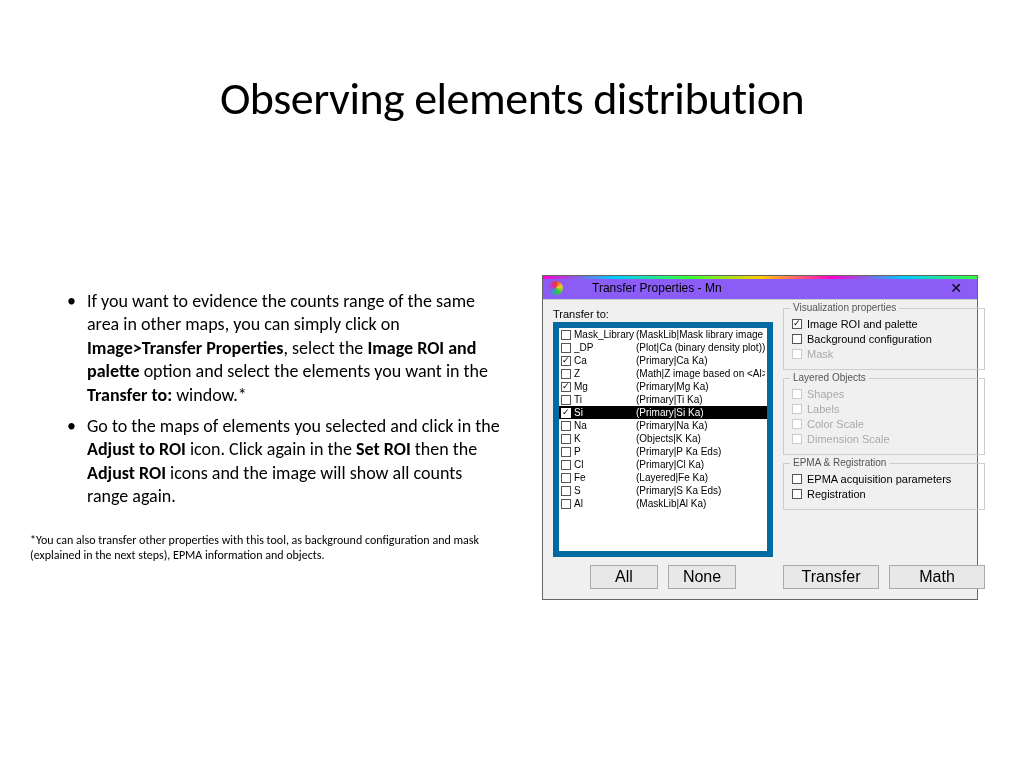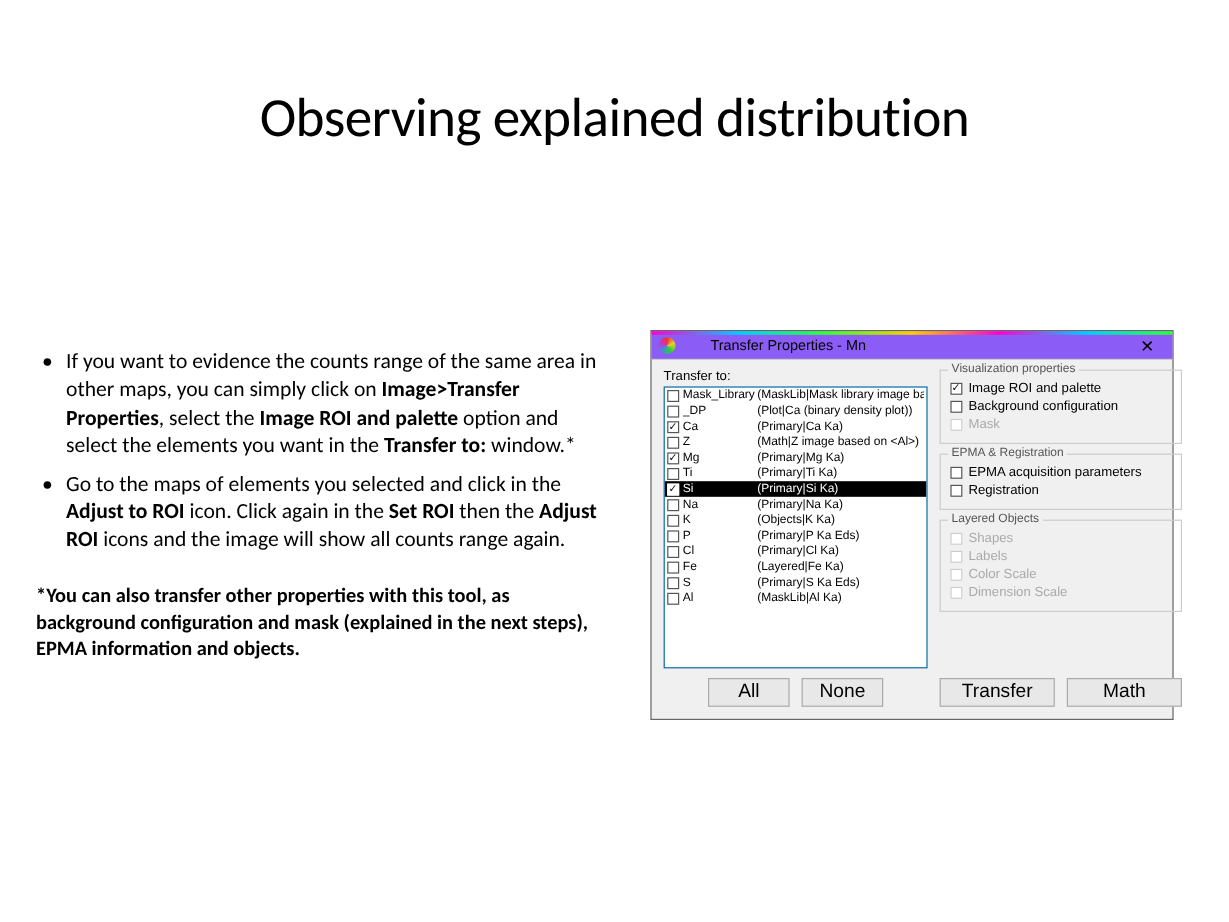--- a/index.html
+++ b/index.html
@@ -27,32 +27,32 @@
     font-size: 18px;
     line-height: 1.3;
   }
   .content-area ul {
     list-style: none;
     padding-left: 25px;
   }
   .content-area li {
     position: relative;
     margin-bottom: 8px;
+    margin-left: 32px;
   }
   .content-area li::before {
     content: "•";
     position: absolute;
     left: -20px;
     top: 0;
   }
   .footnote {
     margin-top: 24px;
-    font-size: 17px;
+    font-size: 12px;
     line-height: 1.3;
-    font-weight: bold;
   }
   b { font-weight: 700; }
 
   
   .dialog {
     position: absolute;
     top: 275px;
     left: 542px;
     width: 436px;
     height: 325px;
@@ -94,21 +94,21 @@
     height: calc(100% - 24px);
   }
   .left-pane {
     width: 220px;
     display: flex;
     flex-direction: column;
   }
   .transfer-label { font-size: 11px; margin-bottom: 2px; }
   .listbox {
     flex: 1;
-    border: 1px solid #0369a1;
+    border: 6px solid #0369a1;
     background: #fff;
     overflow: hidden;
     font-size: 10px;
     line-height: 13px;
   }
   .list-row {
     display: flex;
     align-items: center;
     padding: 0 2px;
     white-space: nowrap;
@@ -185,21 +185,21 @@
   .dialog-footer {
     margin-top: auto;
     display: flex;
     justify-content: flex-end;
     gap: 10px;
   }
 </style>
 </head>
 <body>
 
-<h1 class="slide-title">Observing explained distribution</h1>
+<h1 class="slide-title">Observing elements distribution</h1>
 
 <div class="content-area">
   <ul>
     <li>
       <span>If you want to evidence the counts range of the same area in other maps, you can simply click on </span><b>Image&gt;Transfer Properties</b><span>, select the </span><b>Image ROI and palette</b><span> option and select the elements you want in the </span><b>Transfer to:</b><span> window.*</span>
     </li>
     <li>
       <span>Go to the maps of elements you selected and click in the </span><b>Adjust to ROI</b><span> icon. Click again in the </span><b>Set ROI</b><span> then the </span><b>Adjust ROI</b><span> icons and the image will show all counts range again.</span>
     </li>
   </ul>
@@ -303,47 +303,47 @@
         <label class="opt-row">
             <input type="checkbox" class="cb" style="">
             <span>Background configuration</span>
           </label>
         <label class="opt-row disabled">
             <input type="checkbox" class="cb" disabled="" style="">
             <span>Mask</span>
           </label>
       </div>
       <div class="group">
+        <span class="group-title">Layered Objects</span>
+        <label class="opt-row disabled">
+            <input type="checkbox" class="cb" disabled="" style="">
+            <span>Shapes</span>
+          </label>
+        <label class="opt-row disabled">
+            <input type="checkbox" class="cb" disabled="" style="">
+            <span>Labels</span>
+          </label>
+        <label class="opt-row disabled">
+            <input type="checkbox" class="cb" disabled="" style="">
+            <span>Color Scale</span>
+          </label>
+        <label class="opt-row disabled">
+            <input type="checkbox" class="cb" disabled="" style="">
+            <span>Dimension Scale</span>
+          </label>
+      </div>
+      <div class="group">
         <span class="group-title">EPMA &amp; Registration</span>
         <label class="opt-row">
             <input type="checkbox" class="cb" style="">
             <span>EPMA acquisition parameters</span>
           </label>
         <label class="opt-row">
             <input type="checkbox" class="cb" style="">
             <span>Registration</span>
-          </label>
-      </div>
-      <div class="group">
-        <span class="group-title">Layered Objects</span>
-        <label class="opt-row disabled">
-            <input type="checkbox" class="cb" disabled="" style="">
-            <span>Shapes</span>
-          </label>
-        <label class="opt-row disabled">
-            <input type="checkbox" class="cb" disabled="" style="">
-            <span>Labels</span>
-          </label>
-        <label class="opt-row disabled">
-            <input type="checkbox" class="cb" disabled="" style="">
-            <span>Color Scale</span>
-          </label>
-        <label class="opt-row disabled">
-            <input type="checkbox" class="cb" disabled="" style="">
-            <span>Dimension Scale</span>
           </label>
       </div>
       <div class="dialog-footer">
         <div class="btn wide">Transfer</div>
         <div class="btn wide">Math</div>
       </div>
     </div>
   </div>
 </div>
 

